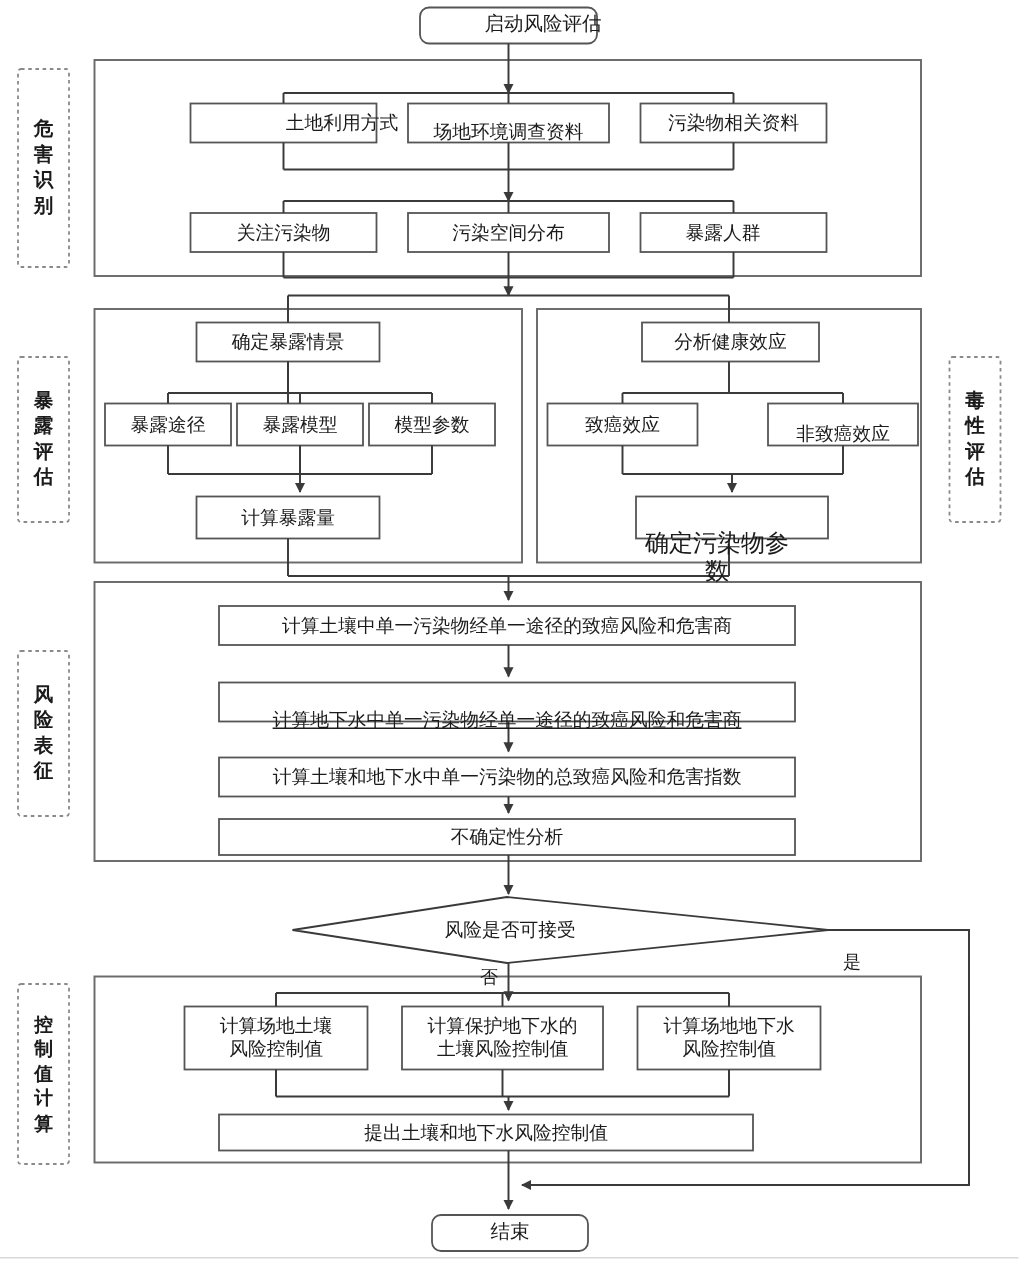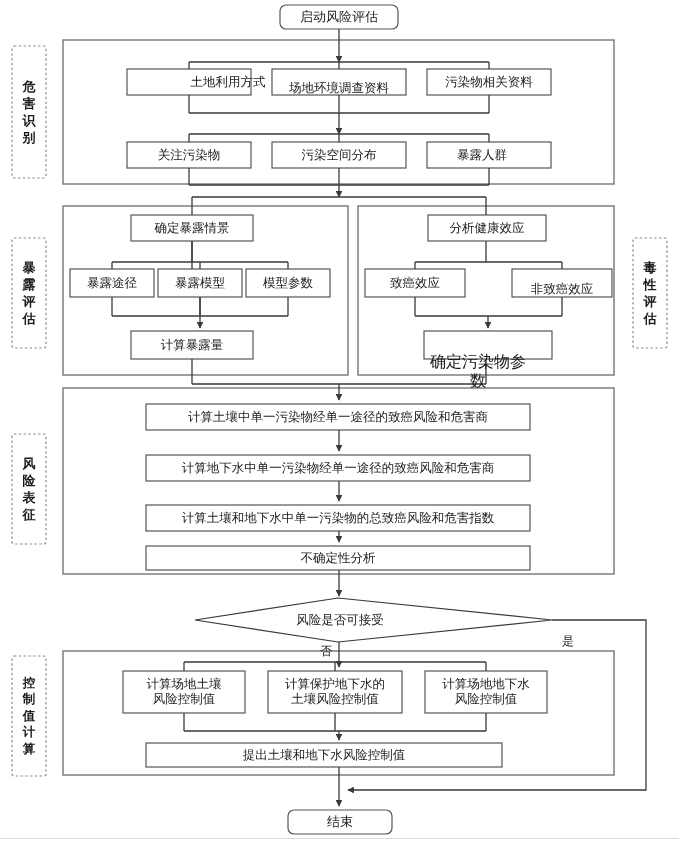--- a/index.html
+++ b/index.html
@@ -145,21 +145,21 @@
 
     <g fill="none" stroke="#8a8a8a" stroke-width="1.2" stroke-dasharray="2.4,2.4">
       <rect x="12" y="46" width="34" height="132" rx="2"></rect>
       <rect x="12" y="238" width="34" height="110" rx="2"></rect>
       <rect x="633" y="238" width="34" height="110" rx="2"></rect>
       <rect x="12" y="434" width="34" height="110" rx="2"></rect>
       <rect x="12" y="656" width="34" height="120" rx="2"></rect>
     </g>
   </svg>
 
-  <div class="node-label" style="left:280px;top:5px;width:118px;height:24px;font-size:13px;">启动风险评估</div>
+  <div class="node-label" style="left:280px;top:5px;width:118px;height:24px;font-size:13px;padding-left:23px;">启动风险评估</div>
 
   <div class="node-label" style="left:288px;top:810px;width:104px;height:24px;font-size:13px;">结束</div>
 
   <div class="node-label" style="left:127px;top:69px;width:124px;height:26px;font-size:12.5px;padding-left:39px;">土地利用方式</div>
   <div class="node-label" style="left:272px;top:69px;width:134px;height:38px;font-size:12.5px;">场地环境调查资料</div>
   <div class="node-label" style="left:427px;top:69px;width:124px;height:26px;font-size:12.5px;">污染物相关资料</div>
 
   <div class="node-label" style="left:127px;top:142px;width:124px;height:26px;font-size:12.5px;">关注污染物</div>
   <div class="node-label" style="left:272px;top:142px;width:134px;height:26px;font-size:12.5px;">污染空间分布</div>
   <div class="node-label" style="left:427px;top:142px;width:110px;height:26px;font-size:12.5px;">暴露人群</div>
@@ -169,21 +169,21 @@
   <div class="node-label" style="left:158px;top:269px;width:84px;height:28px;font-size:12.5px;">暴露模型</div>
   <div class="node-label" style="left:246px;top:269px;width:84px;height:28px;font-size:12.5px;">模型参数</div>
   <div class="node-label" style="left:428px;top:215px;width:118px;height:26px;font-size:12.5px;">分析健康效应</div>
 
   <div class="node-label" style="left:131px;top:331px;width:122px;height:28px;font-size:12.5px;">计算暴露量</div>
   <div class="node-label" style="left:365px;top:269px;width:100px;height:28px;font-size:12.5px;">致癌效应</div>
   <div class="node-label" style="left:512px;top:269px;width:100px;height:40px;font-size:12.5px;">非致癌效应</div>
   <div class="node-label" style="left:424px;top:331px;width:108px;height:28px;font-size:16px;margin-top:27px;">确定污染物参数</div>
 
   <div class="node-label" style="left:146px;top:404px;width:384px;height:26px;font-size:12.5px;">计算土壤中单一污染物经单一途径的致癌风险和危害商</div>
-  <div class="node-label" style="left:146px;top:455px;width:384px;height:26px;font-size:12.5px;">计算地下水中单一污染物经单一途径的致癌风险和危害商</div>
+  <div class="node-label" style="left:146px;top:467px;width:384px;height:26px;font-size:12.5px;text-decoration:underline;">计算地下水中单一污染物经单一途径的致癌风险和危害商</div>
   <div class="node-label" style="left:146px;top:505px;width:384px;height:26px;font-size:12.5px;">计算土壤和地下水中单一污染物的总致癌风险和危害指数</div>
   <div class="node-label" style="left:146px;top:546px;width:384px;height:24px;font-size:12.5px;">不确定性分析</div>
 
   <div class="node-label" style="left:255px;top:608px;width:170px;height:24px;font-size:12.5px;">风险是否可接受</div>
   <div class="edge-label" style="left:320px;top:643px;font-size:12px;">否</div>
   <div class="edge-label" style="left:562px;top:633px;font-size:12px;">是</div>
 
   <div class="node-label" style="left:123px;top:671px;width:122px;height:42px;font-size:12.5px;">计算场地土壤
 风险控制值</div>
   <div class="node-label" style="left:268px;top:671px;width:134px;height:42px;font-size:12.5px;">计算保护地下水的

